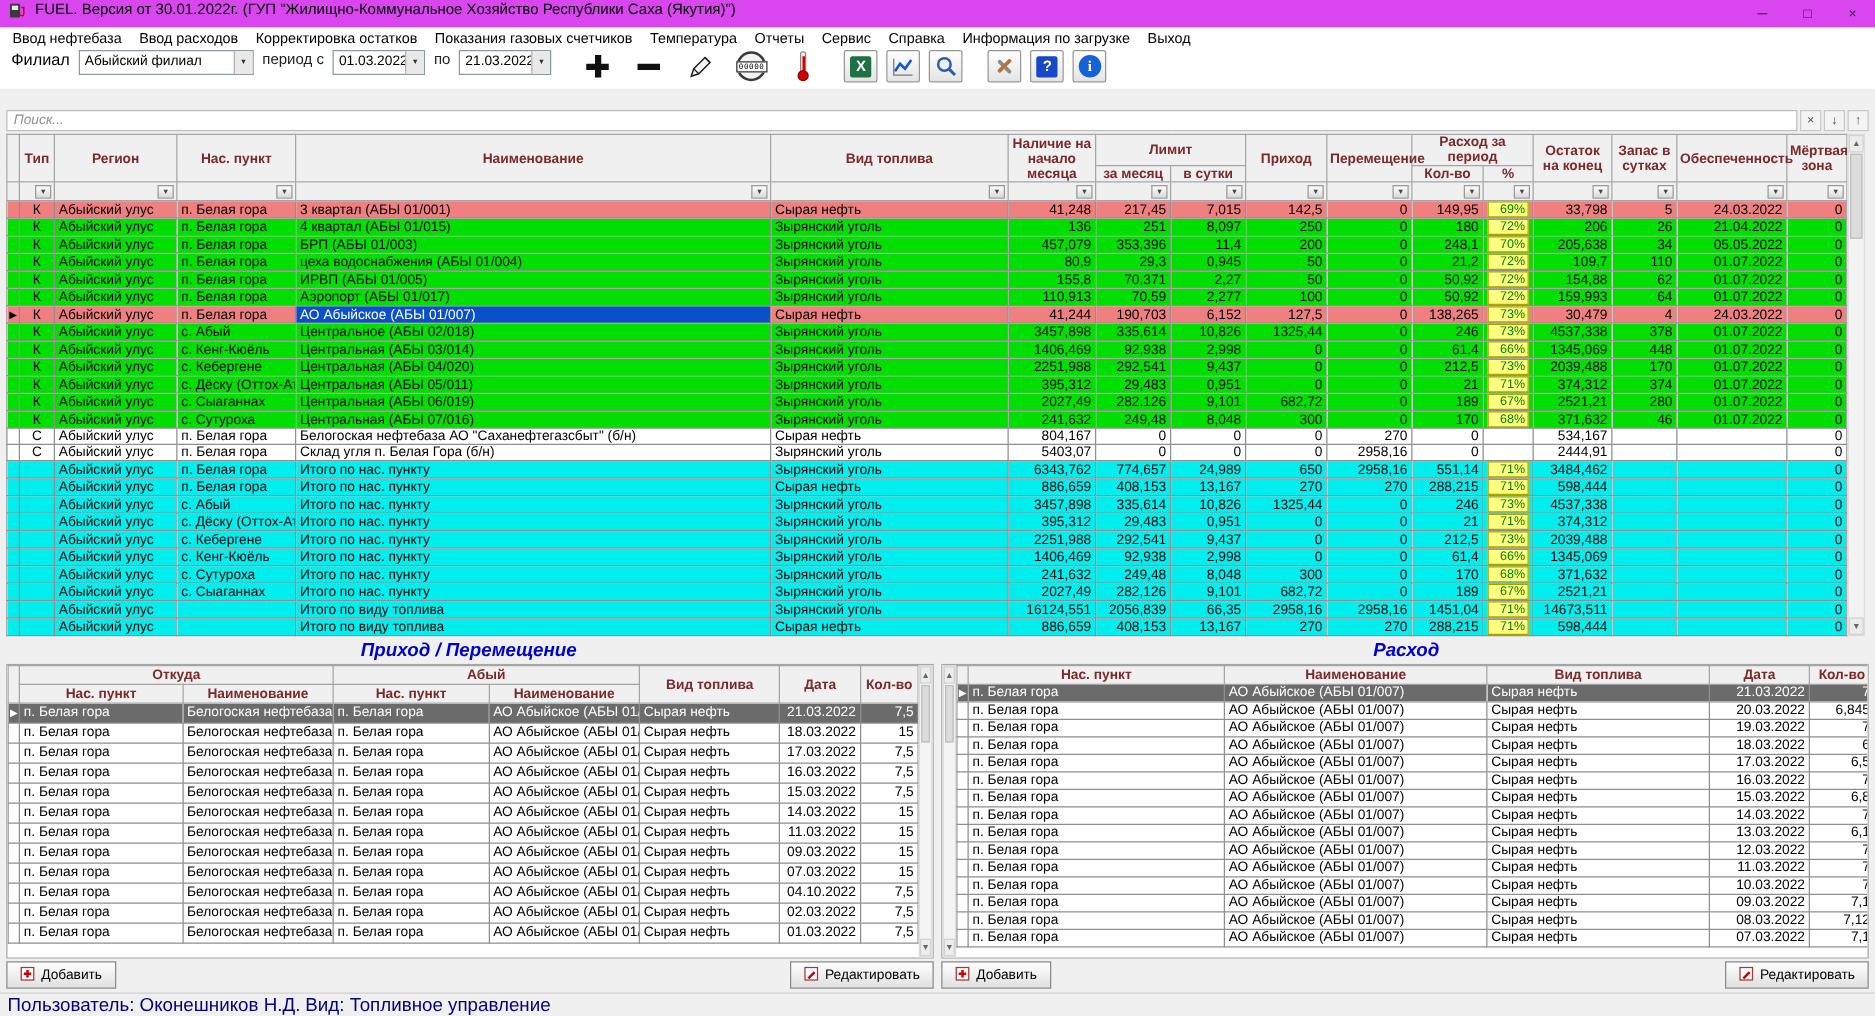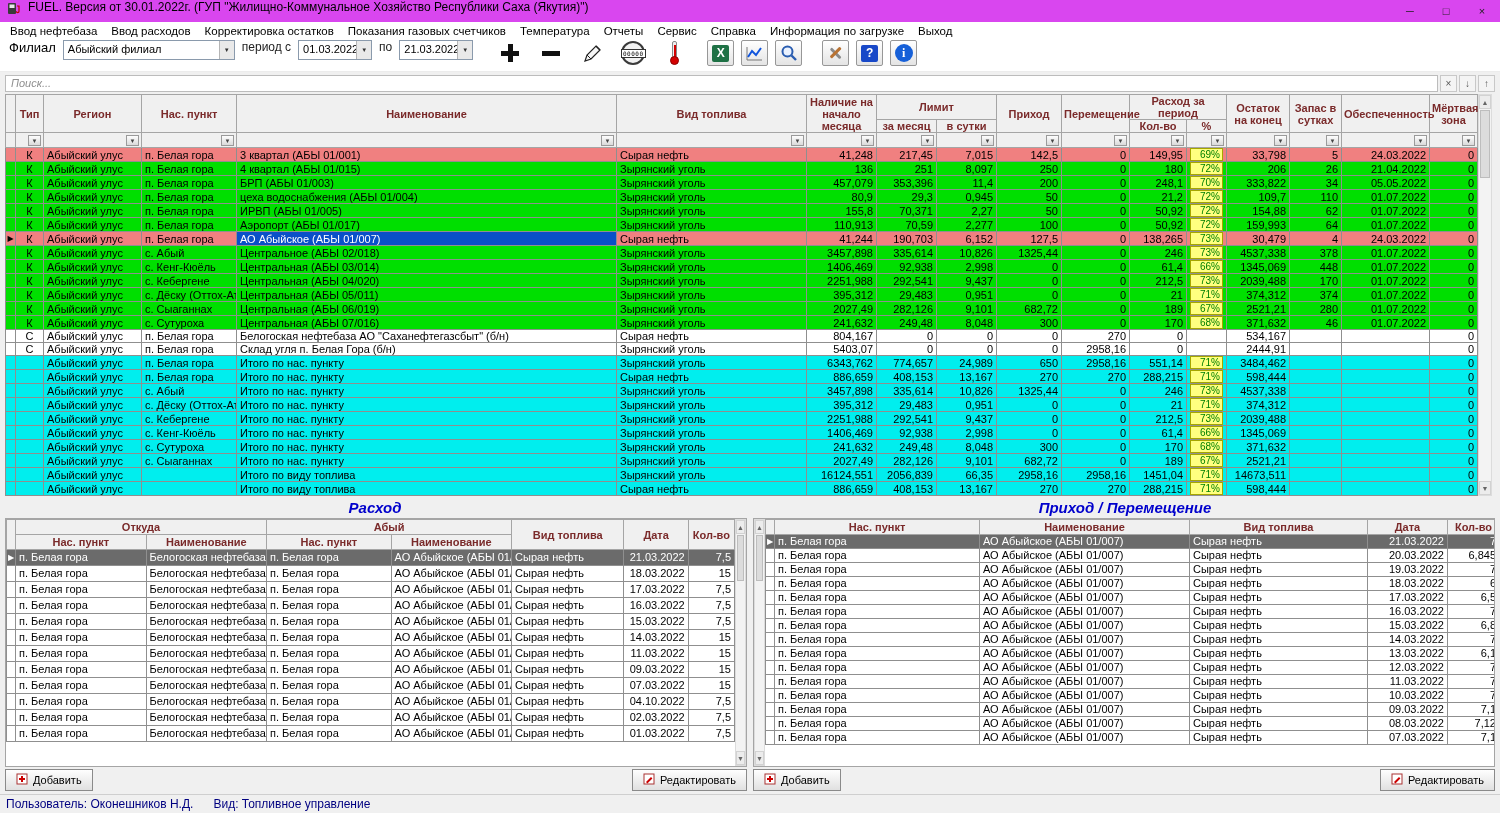--- a/index.html
+++ b/index.html
@@ -16,38 +16,38 @@
   .menubar{height:18px;background:#fff;display:flex;align-items:center;padding-left:3px;flex:0 0 auto}
   .mi{padding:0 7px;font-size:11.5px;white-space:nowrap}
 
   
   .toolbar{height:32px;background:#fff;display:flex;padding:0 9px;flex:0 0 auto;border-bottom:1px solid #ececec}
   .lbl-filial{font-size:13px;margin-right:7px}
   .lbl-period{font-size:12px;color:#222;margin:0 7px}
   .combo{display:flex;align-items:stretch;border:1px solid #8a9aac;background:#fff;height:20px}
   .combo .val{padding:2px 4px;font-size:11px;white-space:nowrap;overflow:hidden;flex:1}
   .combo .drop{width:15px;background:#e9e9e9;border-left:1px solid #b5b5b5;display:flex;align-items:center;justify-content:center;font-size:6px;color:#333}
-  .w170{width:172px}
+  .w170{width:140px}
   .w72{width:74px}
   .flaticon{margin-left:15px;width:26px;height:26px;display:flex;align-items:center;justify-content:center}
   .flaticon.firstgap{margin-left:24px}
   .meter{width:24px;height:24px;border:2px solid #3a3a3a;border-radius:50%;background:#f2f2f2;display:flex;align-items:center;justify-content:center}
   .meter .digits{background:#fff;border:1px solid #333;font-size:6px;line-height:7px;padding:0 1px;font-family:"DejaVu Sans Mono",monospace;letter-spacing:.5px}
   .thermo{position:relative;width:11px;height:25px}
   .thermo .stem{position:absolute;left:3px;top:0;width:5px;height:17px;background:#eee;border:1px solid #888;border-radius:2px}
   .thermo .fill{position:absolute;left:5px;top:4px;width:2px;height:13px;background:#d40000}
   .thermo .bulb{position:absolute;left:1px;top:15px;width:9px;height:9px;background:#d40000;border:1px solid #8a0000;border-radius:50%}
   .tbtn{width:27px;height:26px;margin-left:7px;border:1px solid #979797;border-radius:2px;background:linear-gradient(#ffffff,#e4e4e4);display:flex;align-items:center;justify-content:center}
   .tbtn.groupgap{margin-left:20px}
   .xl{width:17px;height:17px;background:#1e7145;color:#fff;font-weight:bold;font-size:12px;line-height:17px;text-align:center;border-radius:2px}
   .book{width:17px;height:17px;background:#1848c8;color:#fff;font-weight:bold;font-size:12px;line-height:17px;text-align:center;border-radius:2px}
   .infoc{width:18px;height:18px;background:#1660d8;color:#fff;font-weight:bold;font-size:12px;line-height:18px;text-align:center;border-radius:50%;font-family:"Liberation Serif",serif}
 
   
-  .searchrow{display:flex;align-items:center;margin:3px 5px 2px;gap:2px;flex:0 0 auto}
+  .searchrow{display:flex;align-items:center;margin:16px 5px 2px;gap:2px;flex:0 0 auto}
   .searchbox{flex:1;height:17px;border:1px solid #bcbcbc;background:#fff;color:#909090;font-style:italic;font-size:11px;padding:1px 5px;line-height:13px}
   .sbtn{width:17px;height:17px;border:1px solid #c8c8c8;background:#f4f4f4;display:flex;align-items:center;justify-content:center;font-size:10px;color:#555}
 
   
   table.grid{border-collapse:collapse;table-layout:fixed;background:#fff}
   .grid th{background:#f0f0f0;border:1px solid #a5a5a5;color:var(--header_text);font-weight:bold;font-size:11px;text-align:center;padding:0 2px;line-height:12px}
   .grid td{border-right:1px solid #8f8f8f;border-bottom:1px solid #8f8f8f;font-size:11px;padding:0 3px;white-space:nowrap;overflow:hidden;height:13px;line-height:12px}
   .grid td:first-child{border-left:1px solid #8f8f8f}
   td.num{text-align:right}
   td.ctr{text-align:center}
@@ -82,21 +82,21 @@
   .btable{width:100%}
   .btable th{height:15px}
   .lefttable td{height:16px;line-height:15px}
   .righttable td{height:14px;line-height:13px}
   tr.selrow td{background:var(--sel_gray);color:#fff}
 
   
   .buttonsrow{height:27px;display:flex;padding:2px 5px;gap:6px;flex:0 0 auto;align-items:flex-start}
   .bgroup{width:50%;display:flex;justify-content:space-between}
   .btn{height:22px;border:1px solid #8a8a8a;background:linear-gradient(#fefefe,#e0e0e0);font-size:11px;font-family:inherit;display:inline-flex;align-items:center;gap:5px;padding:0 10px;cursor:default}
-  .statusbar{height:19px;border-top:1px solid #cfcfcf;background:#f0f0f0;display:flex;align-items:center;gap:20px;padding-left:6px;color:var(--status_text);font-size:12px;flex:0 0 auto}
+  .statusbar{height:19px;border-top:1px solid #cfcfcf;background:#f0f0f0;display:flex;align-items:center;gap:4px;padding-left:6px;color:var(--status_text);font-size:15px;flex:0 0 auto}
 </style>
 </head>
 <body>
 
 <div class="titlebar">
   <span class="appicon">
     <svg width="14" height="14" viewBox="0 0 14 14">
         <rect x="1" y="2" width="8" height="11" rx="1" fill="#3a3a3a"></rect>
         <rect x="2.5" y="3.5" width="5" height="3.5" fill="#e8e8e8"></rect>
         <path d="M10 5h2v5.3a1.3 1.3 0 0 1-2.6 0" stroke="#c00000" stroke-width="1.2" fill="none"></path>
@@ -354,21 +354,21 @@
           <td>Зырянский уголь</td>
           <td class="num">457,079</td>
           <td class="num">353,396</td>
           <td class="num">11,4</td>
           <td class="num">200</td>
           <td class="num">0</td>
           <td class="num">248,1</td>
           <td>
             <span class="pctbox">70%</span>
           </td>
-          <td class="num">333,822</td>
+          <td class="num">205,638</td>
           <td class="num">34</td>
           <td class="num">05.05.2022</td>
           <td class="num">0</td>
         </tr>
         <tr class="c-g">
           <td class="gut"></td>
           <td class="ctr">К</td>
           <td>Абыйский улус</td>
           <td>п. Белая гора</td>
           <td>цеха водоснабжения (АБЫ 01/004)</td>
@@ -828,22 +828,22 @@
   </table>
   <div class="vscroll">
     <span class="sarr">▲</span>
     <span class="sthumb"></span>
     <span class="spacer"></span>
     <span class="sarr">▼</span>
   </div>
 </div>
 
 <div class="paneltitles">
+  <div class="pt">Приход / Перемещение</div>
   <div class="pt">Расход</div>
-  <div class="pt">Приход / Перемещение</div>
 </div>
 
 <div class="panels">
 
   <div class="panel">
     <div class="ptable">
       <table class="grid btable lefttable">
         <colgroup>
           <col style="width:9px">
             <col style="width:130px">

